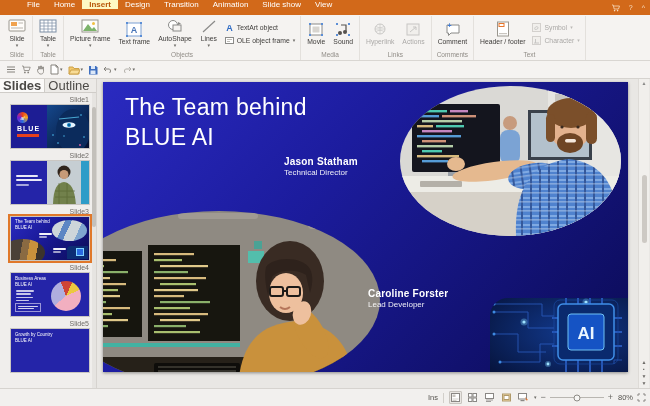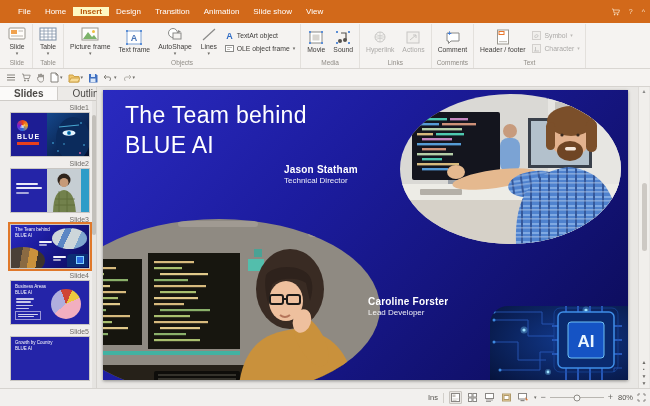--- a/index.html
+++ b/index.html
@@ -9,21 +9,21 @@
 
   
   .titlebar{height:13px;background:#e4670f;display:flex;align-items:center;padding:0 5px;gap:4px;flex:0 0 auto}
   .appicon{width:9px;height:9px;background:#fff;border-radius:1px;position:relative;flex:0 0 auto}
   .appicon:after{content:"";position:absolute;left:1px;top:1px;width:7px;height:7px;background:linear-gradient(135deg,#e84e1b 55%,#f5a054 55%)}
   .wtitle{color:#fff;font-size:7.5px;white-space:nowrap}
   .tbctl{margin-left:auto;display:flex;gap:16px;align-items:center;color:#fff;font-size:8px;padding-right:6px}
   .tbctl .maxbox{width:6px;height:6px;border:1px solid #fff}
 
   
-  .menubar{height:23px;background:#d2691a;display:flex;align-items:center;padding-left:11px;position:relative;flex:0 0 auto}
+  .menubar{height:15px;background:#d2691a;display:flex;align-items:flex-start;padding-left:20px;position:relative;flex:0 0 auto}
   .mtab{color:#fff;font-size:8px;padding:0 7px;display:flex;align-items:center;cursor:default}
   .mtab.active{background:#fef9c3;color:#b85709;font-weight:bold}
   .mbright{position:absolute;right:5px;top:0;height:100%;display:flex;gap:9px;align-items:center;color:#f8ddc0;font-size:7px}
   .mbright svg{display:block}
 
   
   .ribbon{height:46px;background:#f5f3f1;border-bottom:1px solid #d9d6d2;display:flex;padding:1px 0 0 2px;flex:0 0 auto}
   .rgroup{display:flex;flex-direction:column;border-right:1px solid #e3e0dc;padding:0 3px}
   .rrow{flex:1;display:flex;align-items:center;justify-content:center;gap:2px}
   .rlabel{font-size:6.5px;color:#908c86;text-align:center;padding:0 2px 2px;line-height:1}
@@ -37,21 +37,21 @@
 
   
   .qat{height:18px;background:#f5f3f1;border-bottom:1px solid #d6d3cf;display:flex;align-items:center;gap:5px;padding:0 6px;flex:0 0 auto}
   .qbtn{display:flex;align-items:center;gap:1px}
   .qbtn svg{display:block}
 
   
   .workspace{flex:1;display:flex;min-height:0}
   .panel{width:97px;background:#f0eeec;border-right:1px solid #d6d3cf;display:flex;flex-direction:column;flex:0 0 auto}
   .ptabs{height:14px;display:flex;border-bottom:1px solid #cfccc8;background:#eceae7;align-items:stretch}
-  .ptab{font-size:10px;padding:0 14px;display:flex;align-items:center;color:#4c4a47}
+  .ptab{font-size:13px;padding:0 3px;display:flex;align-items:center;color:#4c4a47}
   .ptab.active{background:#fbfaf9;border-right:1px solid #cfccc8;font-weight:bold}
   .thumbs{flex:1;position:relative;overflow:hidden}
   .slabel{font-size:7px;color:#6f6c68;text-align:right;padding:3px 7px 1px}
   .thumb{width:80px;height:45px;margin-left:10px;background:#2424a8;position:relative;overflow:hidden;border:1px solid #c9c6c2}
   .thumb.sel{outline:2px solid #e0782a}
   .pscroll{position:absolute;right:0;top:0;width:4px;height:100%;background:#e6e4e1}
   .pscroll .pthumbbar{position:absolute;top:14px;left:0;width:4px;height:120px;background:#c3c0bb;border-radius:2px}
 
   
   .t1-left{position:absolute;left:0;top:0;width:36px;height:100%;background:#1d1d94;display:flex;flex-direction:column;align-items:flex-start;padding:7px 0 0 6px}

